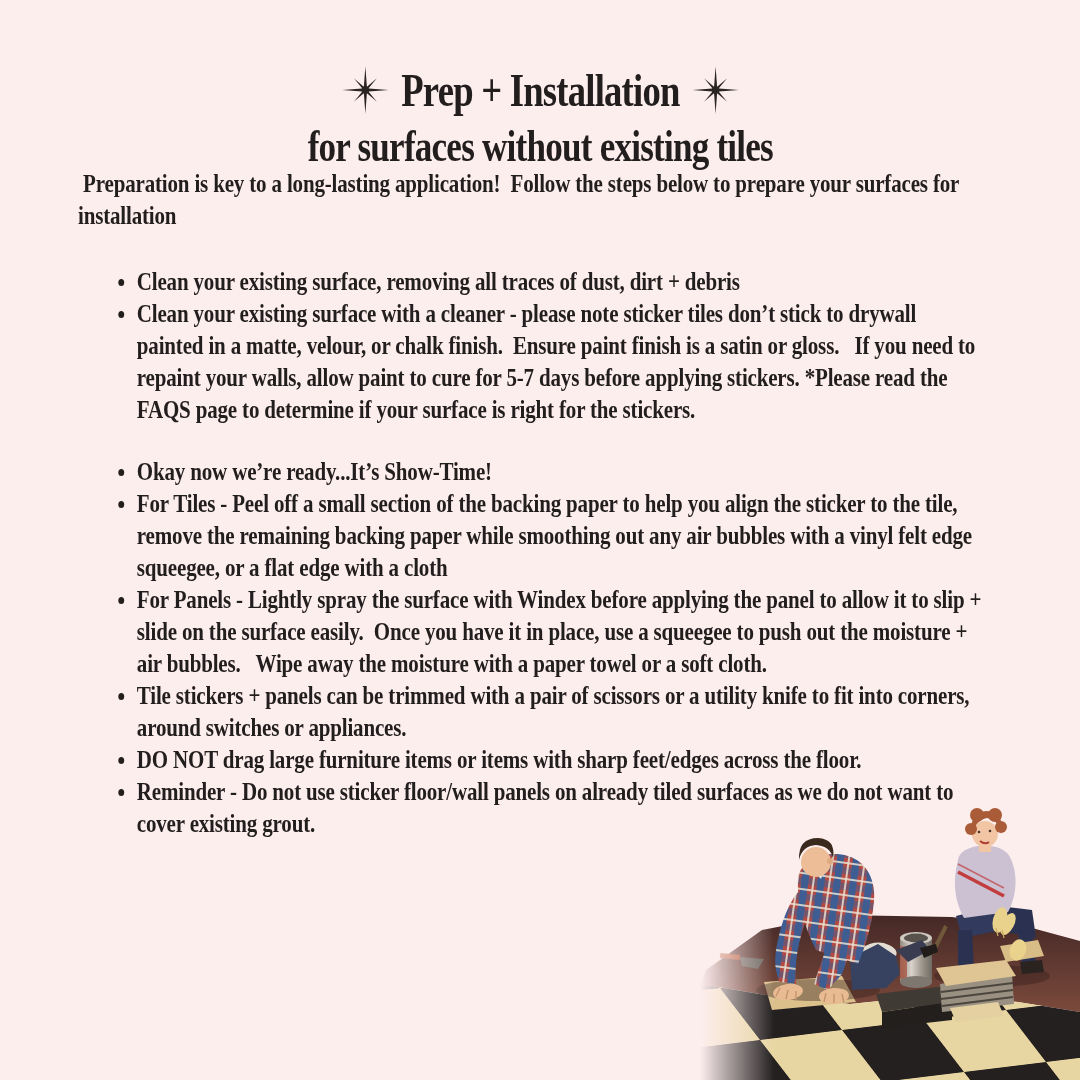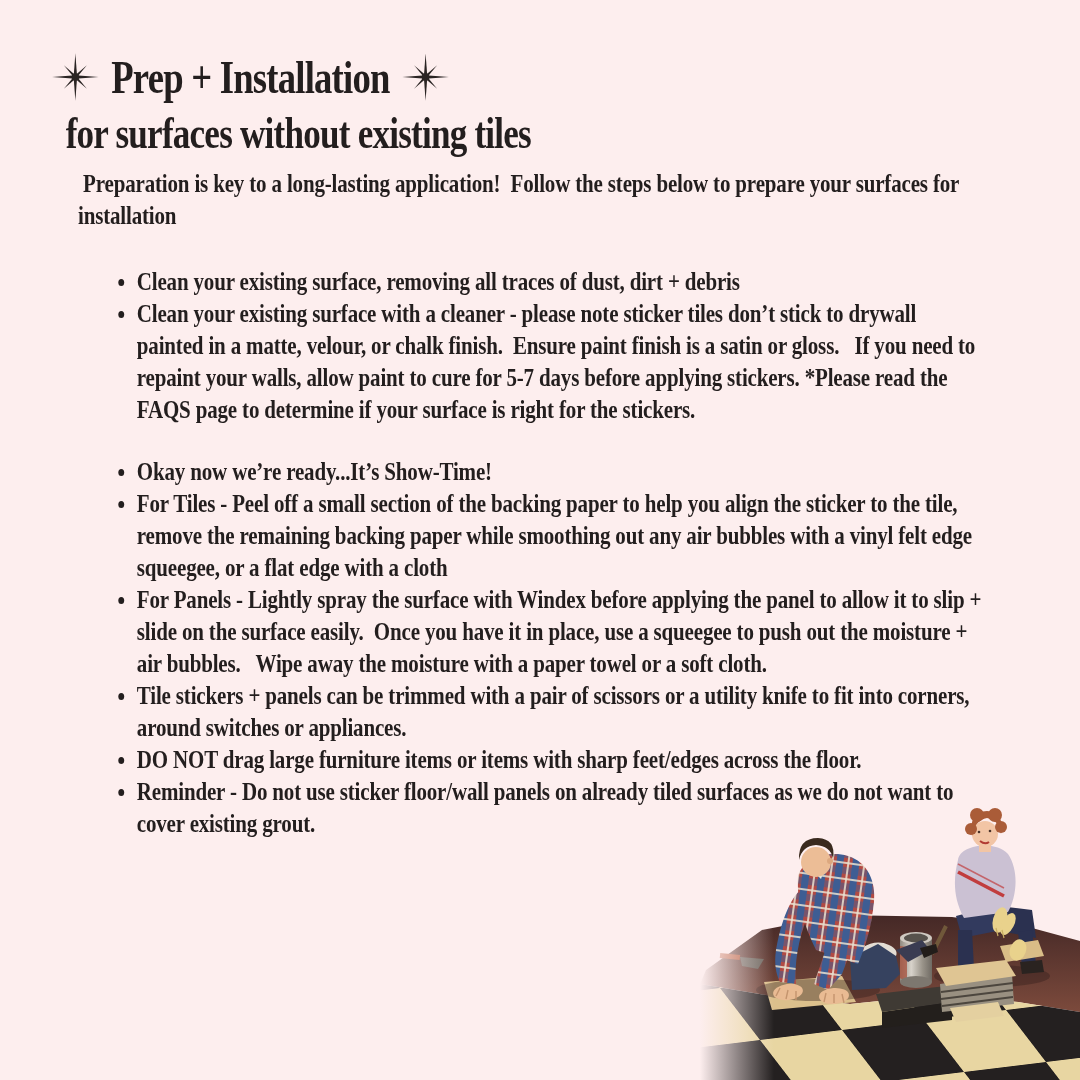--- a/index.html
+++ b/index.html
@@ -5,21 +5,21 @@
   html,body{margin:0;padding:0;background:#e9e9e9;}
   .page{
     position:relative;
     width:1080px;height:1080px;
     background:#fdeeee;
     overflow:hidden;
     font-family:"Liberation Serif","DejaVu Serif",serif;
     color:#231e1e;
   }
   
-  .title-block{position:absolute;top:51px;left:0;width:100%;text-align:left;}
+  .title-block{position:absolute;top:64px;left:0;width:100%;text-align:center;}
   .title-line1{
     display:inline-flex;align-items:center;gap:20px;
     transform:scaleX(.78);transform-origin:center;
     font-weight:700;font-size:47px;line-height:52px;letter-spacing:-1px;
     white-space:pre;
   }
   .star{width:52px;height:52px;flex:0 0 auto;transform:scaleX(1.26);}
   .title-line2{
     display:inline-block;transform:scaleX(.78);transform-origin:center;
     font-weight:700;font-size:45px;line-height:50px;letter-spacing:-1px;

